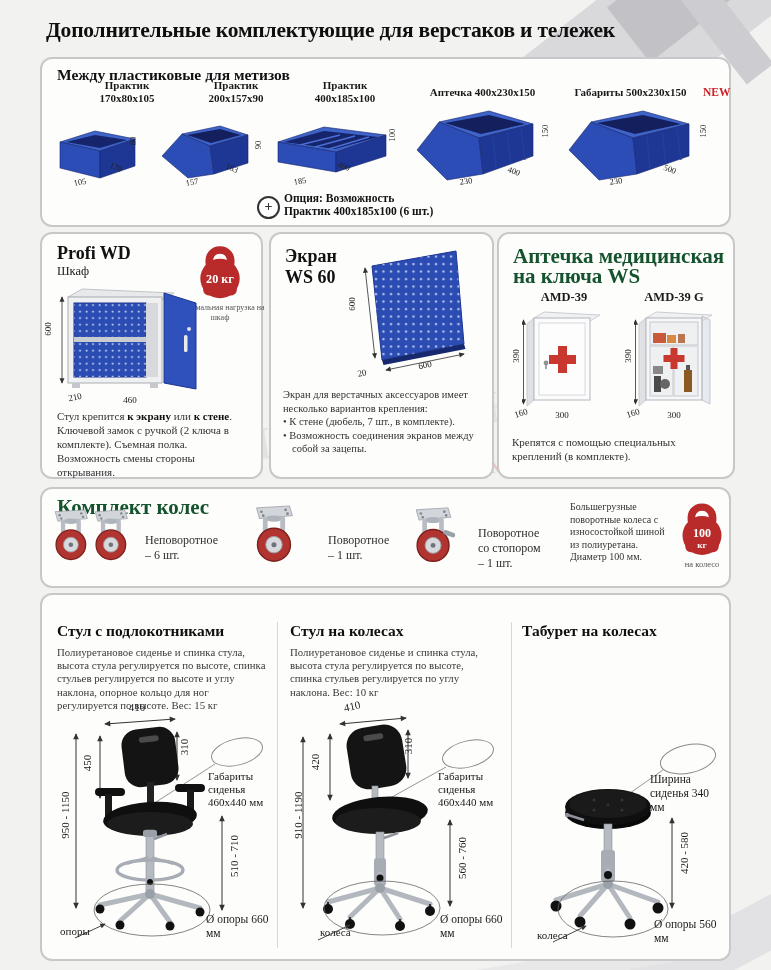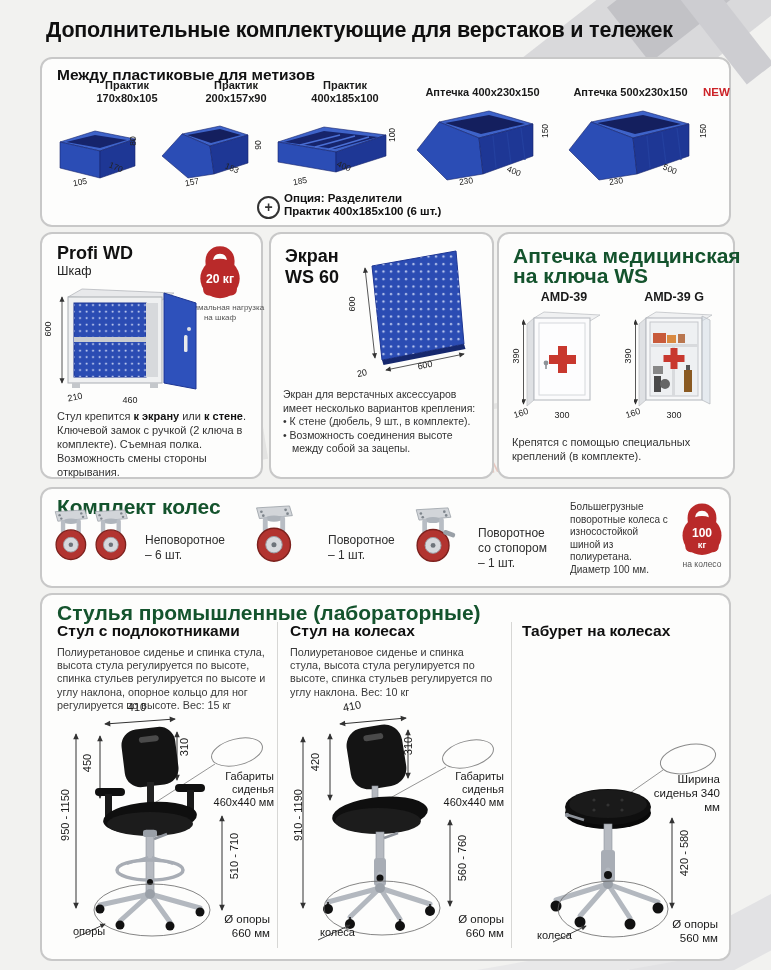--- a/index.html
+++ b/index.html
@@ -1,33 +1,33 @@
 <!DOCTYPE html>
 <html><head>
 <meta charset="utf-8">
 <style>
   html,body{margin:0;padding:0}
-  #page{position:relative;width:771px;height:970px;background:#f2f2f0;font-family:Liberation Sans, sans-serif;color:#1c1c1c;overflow:hidden}
+  #page{position:relative;width:771px;height:970px;background:#f2f2f0;font-family:Liberation Serif, serif;color:#1c1c1c;overflow:hidden}
   .abs{position:absolute}
   .card{position:absolute;background:#fdfdfc;border:2px solid #c8c8c8;border-radius:12px}
   .pgtitle{position:absolute;left:46px;top:18px;font-size:21.5px;font-weight:bold;letter-spacing:-0.2px;color:#0f0f0f}
   .h2{position:absolute;font-weight:bold;font-size:15.5px;color:#111}
   .h2b{position:absolute;font-weight:bold;font-size:18px;color:#111}
   .h2c{position:absolute;font-weight:bold;font-size:21px;color:#14532d}
   .sub{position:absolute;font-size:12.5px;color:#222}
   .binlbl{position:absolute;font-size:11px;font-weight:bold;text-align:center;color:#1a1a1a;white-space:nowrap}
   .new{position:absolute;font-size:11.5px;font-weight:bold;color:#cc2328}
   .dim{position:absolute;font-size:8.5px;color:#222;text-align:center;white-space:nowrap}
   .dimL{position:absolute;font-size:11px;color:#1a1a1a;text-align:center;white-space:nowrap}
   .rot{transform:rotate(-90deg);transform-origin:center center}
   .desc{position:absolute;font-size:11px;line-height:14px;color:#333}
   .desc b{color:#111}
   .blt{padding:0;margin:0;list-style:none}
   .blt li{padding-left:9px;text-indent:-9px}
-  .note{position:absolute;font-size:11px;line-height:13px;text-align:right;color:#1a1a1a}
+  .note{position:absolute;font-size:11px;line-height:13px;text-align:left;color:#1a1a1a}
   .kcap{position:absolute;font-size:8px;line-height:9.5px;text-align:center;color:#555}
   .wlbl{position:absolute;font-size:12px;line-height:15px;color:#2e2e2e}
   .plus{position:absolute;width:19px;height:19px;border:2px solid #333;border-radius:50%;text-align:center;line-height:18px;font-size:14px;font-weight:bold;color:#333;background:#fff}
   .opt{position:absolute;font-size:11.5px;font-weight:bold;color:#111;white-space:nowrap}
   .coltitle{position:absolute;font-weight:bold;font-size:15.5px;color:#0f0f0f}
   .cdesc{position:absolute;font-size:10.8px;line-height:13.2px;color:#3a3a3a}
   .vdiv{position:absolute;width:1px;background:#d7d7d5}
   .wm{position:absolute;font-weight:bold;font-size:46px;letter-spacing:8px;color:rgba(130,130,135,0.13);transform:rotate(-9deg);white-space:nowrap;pointer-events:none}
   .wmsub{position:absolute;font-weight:bold;font-size:16px;letter-spacing:4px;color:rgba(195,70,45,0.25);transform:rotate(-9deg);white-space:nowrap;pointer-events:none}
   .deco{position:absolute;pointer-events:none}
@@ -85,21 +85,21 @@
   <div class="card" style="left:40px;top:57px;width:687px;height:166px"></div>
   <div class="h2" style="left:57px;top:66px">Между пластиковые для метизов</div>
 
   <div class="binlbl" style="left:87px;top:79px;width:80px">Практик</div>
   <div class="binlbl" style="left:87px;top:92px;width:80px">170х80х105</div>
   <div class="binlbl" style="left:196px;top:79px;width:80px">Практик</div>
   <div class="binlbl" style="left:196px;top:92px;width:80px">200х157х90</div>
   <div class="binlbl" style="left:305px;top:79px;width:80px">Практик</div>
   <div class="binlbl" style="left:305px;top:92px;width:80px">400х185х100</div>
   <div class="binlbl" style="left:415px;top:86px;width:135px">Аптечка 400х230х150</div>
-  <div class="binlbl" style="left:563px;top:86px;width:135px">Аптечка 500х230х150</div>
+  <div class="binlbl" style="left:563px;top:86px;width:135px">Габариты 500х230х150</div>
   <div class="new" style="left:703px;top:86px">NEW</div>
 
   <svg class="abs" style="left:55px;top:122px" width="85" height="62" viewBox="0 0 85 62">
     <polygon points="5,20 40,9 80,17 45,29" fill="#3e63c9" stroke="#16246b" stroke-width="0.6"></polygon>
     <polygon points="11,20 40,13 72,18 45,26" fill="#16246b"></polygon>
     <polygon points="5,20 45,29 45,56 5,46" fill="#2b4db5" stroke="#16246b" stroke-width="0.6"></polygon>
     <polygon points="45,29 80,17 80,44 45,56" fill="#1e3795" stroke="#16246b" stroke-width="0.6"></polygon>
   </svg>
   <div class="dim rot" style="left:121px;top:136px;width:24px">80</div>
   <div class="dim" style="left:62px;top:177px;width:36px;transform:rotate(-10deg)">105</div>
@@ -148,21 +148,21 @@
     <polygon points="68,32 124,18 124,50 72,68" fill="#1e3795" stroke="#16246b" stroke-width="0.6"></polygon>
     <line x1="82" y1="30" x2="85" y2="62" stroke="#24409f" stroke-width="1.2"></line>
     <line x1="97" y1="26" x2="101" y2="58" stroke="#24409f" stroke-width="1.2"></line>
     <line x1="112" y1="22" x2="116" y2="54" stroke="#24409f" stroke-width="1.2"></line>
   </svg>
   <div class="dim rot" style="left:688px;top:126px;width:30px">150</div>
   <div class="dim" style="left:596px;top:176px;width:40px;transform:rotate(-8deg)">230</div>
   <div class="dim" style="left:652px;top:164px;width:36px;transform:rotate(22deg)">500</div>
 
   <div class="plus" style="left:257px;top:196px">+</div>
-  <div class="opt" style="left:284px;top:192px">Опция: Разделители</div>
+  <div class="opt" style="left:284px;top:192px">Опция: Возможность</div>
   <div class="opt" style="left:284px;top:205px">Практик 400х185х100 (6 шт.)</div>
 
   <div class="card" style="left:40px;top:232px;width:219px;height:243px"></div>
   <div class="h2b" style="left:57px;top:243px">Profi WD</div>
   <div class="sub" style="left:57px;top:264px">Шкаф</div>
 
   <svg class="abs" style="left:193px;top:241px" width="54" height="60" viewBox="0 0 56 64">
     <use href="#kbell"></use>
     <text x="28" y="45" text-anchor="middle" font-size="13" font-weight="bold" fill="#ffffff">20 кг</text>
   </svg>
@@ -199,22 +199,22 @@
     <line x1="7" y1="22" x2="17" y2="112" stroke="#444" stroke-width="0.9" marker-start="url(#ah)" marker-end="url(#ah)"></line>
     <line x1="28" y1="124" x2="106" y2="108" stroke="#444" stroke-width="0.9" marker-start="url(#ah)" marker-end="url(#ah)"></line>
   </svg>
   <div class="dim rot" style="left:332px;top:299px;width:40px;font-size:9px">600</div>
   <div class="dim" style="left:405px;top:360px;width:40px;font-size:9px;transform:rotate(-11deg)">600</div>
   <div class="dim" style="left:350px;top:368px;width:24px;font-size:9px;transform:rotate(-11deg)">20</div>
 
   <div class="desc" style="left:283px;top:388px;width:200px;font-size:10.5px;line-height:13.6px">
     <span>Экран для верстачных аксессуаров имеет несколько вариантов крепления:</span>
     <ul class="blt">
-      <li>• К стене (дюбель, 9 шт., в комплекте).</li>
-      <li>• Возможность соединения высоте между собой за зацепы.</li>
+      <li>• К стене (дюбель, 7 шт., в комплекте).</li>
+      <li>• Возможность соединения экранов между собой за зацепы.</li>
     </ul>
   </div>
 
   <div class="card" style="left:497px;top:232px;width:234px;height:243px"></div>
   <div class="h2c" style="left:513px;top:244px">Аптечка медицинская</div>
   <div class="h2c" style="left:513px;top:264px">на ключа WS</div>
   <div class="binlbl" style="left:522px;top:290px;width:84px;font-size:12.5px">AMD-39</div>
   <div class="binlbl" style="left:632px;top:290px;width:84px;font-size:12.5px">AMD-39 G</div>
 
   <svg class="abs" style="left:522px;top:306px" width="84" height="102" viewBox="0 0 84 102">
@@ -293,21 +293,20 @@
   <div class="desc" style="left:570px;top:501px;width:100px;font-size:10px;line-height:12.6px">Большегрузные поворотные колеса с износостойкой шиной из полиуретана. Диаметр 100 мм.</div>
 
   <svg class="abs" style="left:676px;top:498px" width="52" height="60" viewBox="0 0 56 64">
     <use href="#kbell"></use>
     <text x="28" y="42" text-anchor="middle" font-size="13" font-weight="bold" fill="#ffffff">100</text>
     <text x="28" y="54" text-anchor="middle" font-size="10" font-weight="bold" fill="#ffffff">кг</text>
   </svg>
   <div class="kcap" style="left:672px;top:560px;width:60px;font-size:8.5px">на колесо</div>
 
   <div class="card" style="left:40px;top:593px;width:687px;height:364px"></div>
-  <div class="h2c" style="left:57px;top:601px">Стулья промышленные (лабораторные)</div>
   <div class="vdiv" style="left:277px;top:622px;height:326px"></div>
   <div class="vdiv" style="left:511px;top:622px;height:326px"></div>
 
   <div class="coltitle" style="left:57px;top:622px">Стул с подлокотниками</div>
   <div class="cdesc" style="left:57px;top:646px;width:210px">Полиуретановое сиденье и спинка стула, высота стула регулируется по высоте, спинка стульев регулируется по высоте и углу наклона, опорное кольцо для ног регулируется по высоте. Вес: 15 кг</div>
   <div class="coltitle" style="left:290px;top:622px">Стул на колесах</div>
   <div class="cdesc" style="left:290px;top:646px;width:205px">Полиуретановое сиденье и спинка стула, высота стула регулируется по высоте, спинка стульев регулируется по углу наклона. Вес: 10 кг</div>
   <div class="coltitle" style="left:522px;top:622px">Табурет на колесах</div>
 
   <svg class="abs" style="left:55px;top:712px" width="220" height="243" viewBox="0 0 220 243">
@@ -345,21 +344,21 @@
     <ellipse cx="97" cy="198" rx="58" ry="26" fill="none" stroke="#666" stroke-width="0.8"></ellipse>
     <line x1="20" y1="226" x2="50" y2="212" stroke="#333" stroke-width="0.9" marker-end="url(#ah)"></line>
   </svg>
   <div class="dimL" style="left:117px;top:701px;width:40px">410</div>
   <div class="dimL rot" style="left:164px;top:741px;width:40px">310</div>
   <div class="dimL rot" style="left:67px;top:757px;width:40px">450</div>
   <div class="dimL rot" style="left:25px;top:809px;width:80px">950 - 1150</div>
   <div class="note" style="left:208px;top:770px;width:66px">Габариты сиденья 460х440 мм</div>
   <div class="dimL rot" style="left:194px;top:850px;width:80px">510 - 710</div>
   <div class="note" style="left:206px;top:912px;width:64px;font-size:11.5px;line-height:14px">Ø опоры 660 мм</div>
-  <div class="dimL" style="left:73px;top:925px">опоры</div>
+  <div class="dimL" style="left:60px;top:925px">опоры</div>
 
   <svg class="abs" style="left:288px;top:712px" width="220" height="243" viewBox="0 0 220 243">
     <line x1="52" y1="12" x2="118" y2="6" stroke="#333" stroke-width="1" marker-start="url(#ah)" marker-end="url(#ah)"></line>
     <line x1="15" y1="25" x2="15" y2="196" stroke="#333" stroke-width="1" marker-start="url(#ah)" marker-end="url(#ah)"></line>
     <line x1="42" y1="22" x2="42" y2="88" stroke="#333" stroke-width="1" marker-start="url(#ah)" marker-end="url(#ah)"></line>
     <line x1="120" y1="18" x2="120" y2="66" stroke="#333" stroke-width="1" marker-start="url(#ah)" marker-end="url(#ah)"></line>
     <line x1="162" y1="108" x2="162" y2="194" stroke="#333" stroke-width="1" marker-start="url(#ah)" marker-end="url(#ah)"></line>
     <ellipse cx="180" cy="42" rx="26" ry="13" fill="none" stroke="#8a8a8a" stroke-width="1" transform="rotate(-14 180 42)"></ellipse>
     <line x1="158" y1="55" x2="95" y2="90" stroke="#8a8a8a" stroke-width="0.9"></line>
     <g transform="rotate(-9 88 42)">

